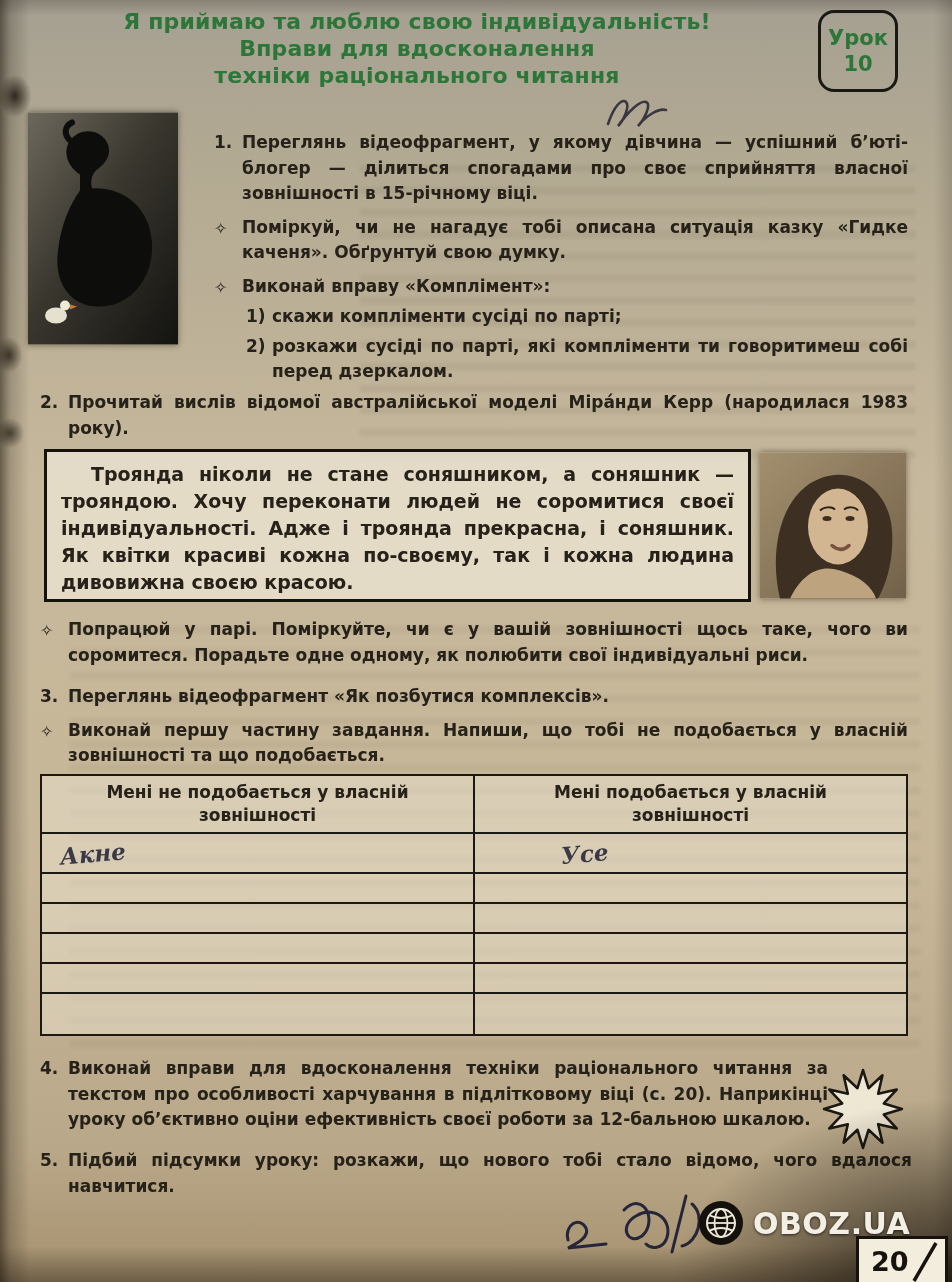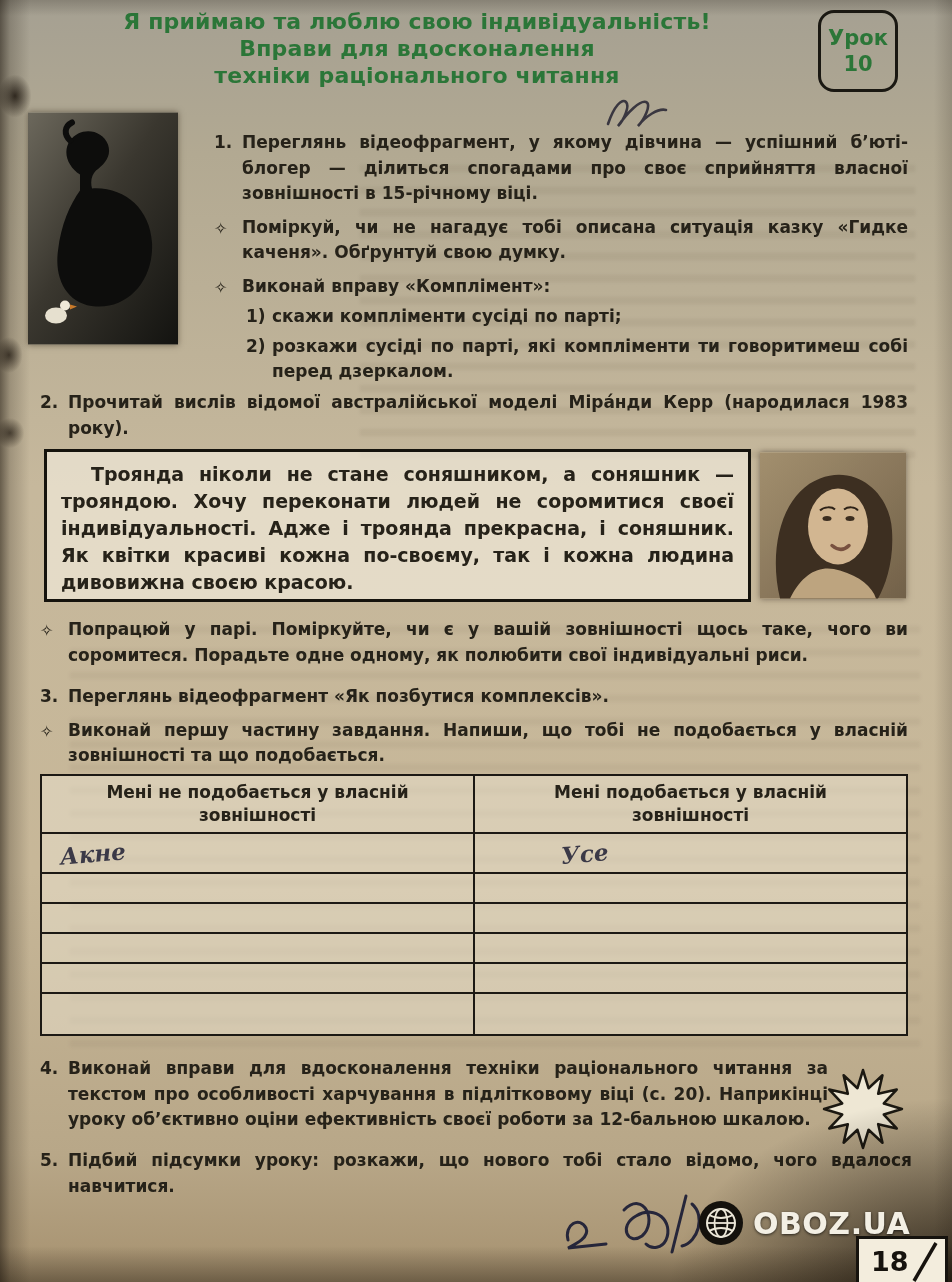--- a/index.html
+++ b/index.html
@@ -288,19 +288,19 @@
       <circle cx="23" cy="23" r="22" fill="#14110c"></circle>
       <circle cx="23" cy="23" r="14" fill="none" stroke="#ece7d8" stroke-width="2"></circle>
       <ellipse cx="23" cy="23" rx="6.5" ry="14" fill="none" stroke="#ece7d8" stroke-width="1.8"></ellipse>
       <line x1="9" y1="23" x2="37" y2="23" stroke="#ece7d8" stroke-width="1.8"></line>
       <path d="M11,15 C18,19 28,19 35,15 M11,31 C18,27 28,27 35,31" stroke="#ece7d8" stroke-width="1.8" fill="none"></path>
     </svg>
     <span class="wm-text">OBOZ.UA</span>
   </div>
 
   <div class="page-tab">
-    <span>18</span>
+    <span>20</span>
     <svg viewBox="0 0 30 42">
       <line x1="4" y1="40" x2="26" y2="2" stroke="#16130e" stroke-width="3.5"></line>
     </svg>
   </div>
 
 </div>
 
 </body></html>

